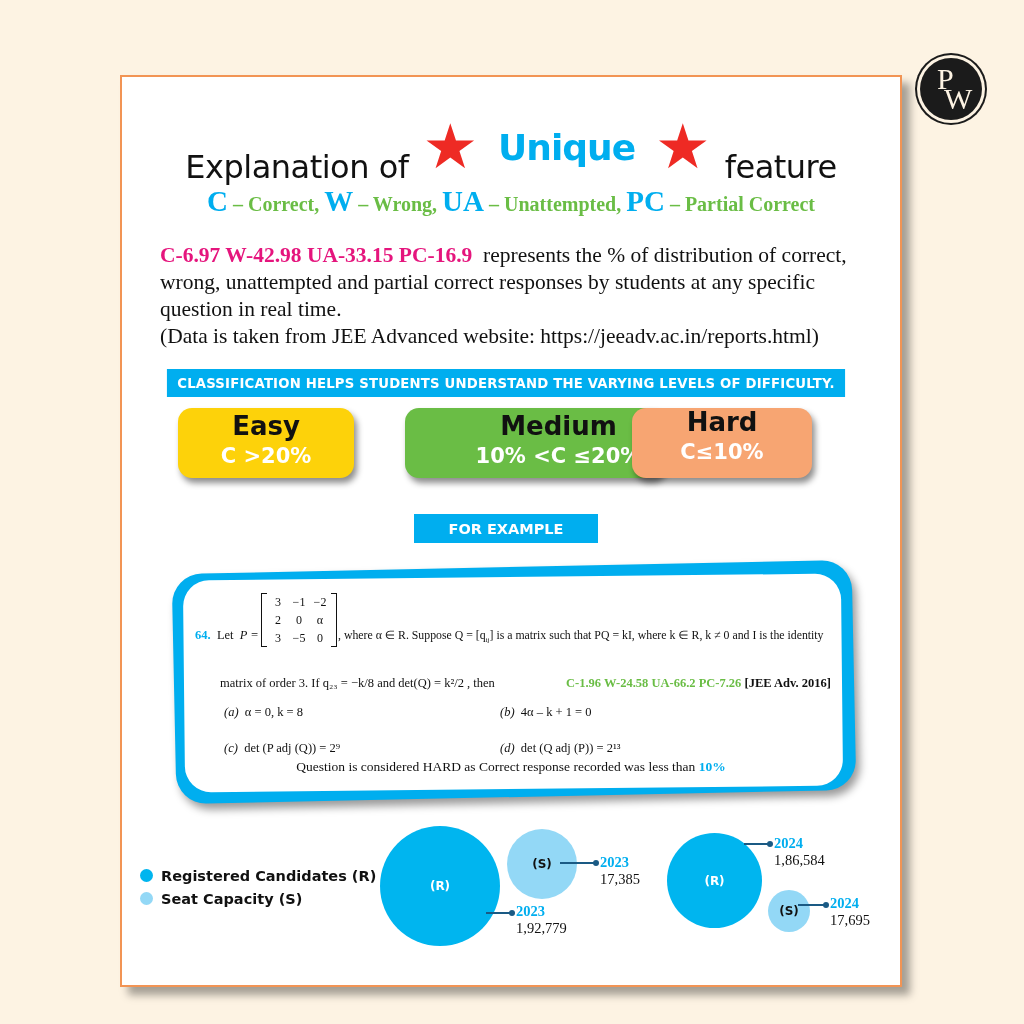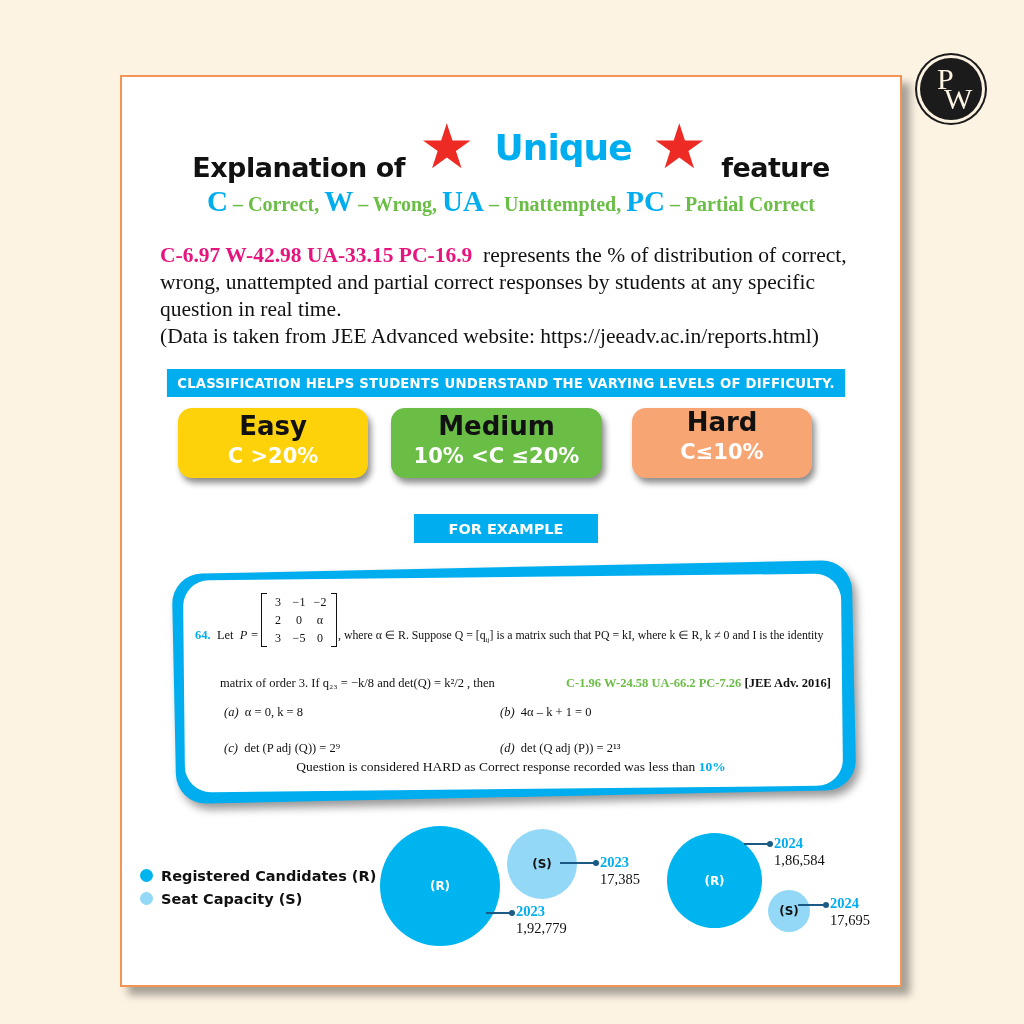--- a/index.html
+++ b/index.html
@@ -17,21 +17,21 @@
 
   .page {
     position: absolute; left: 120px; top: 75px; width: 778px; height: 908px;
     background: #ffffff; border: 2px solid #f29454;
     box-shadow: 8px 8px 8px rgba(0,0,0,0.35);
   }
   .title-row {
     position: absolute; left: 0; right: 0; top: 40px; height: 60px;
     display: flex; align-items: center; justify-content: center; gap: 14px;
   }
-  .title-text { font-family: "DejaVu Sans", sans-serif; font-weight: bold; font-size: 27px; color: #111; letter-spacing: -0.5px; margin-top: 40px; }
+  .title-text { font-family: "DejaVu Sans", sans-serif; font-weight: normal; font-size: 32px; color: #111; letter-spacing: -0.5px; margin-top: 40px; }
   .title-unique { font-family: "DejaVu Sans", sans-serif; font-weight: bold; font-size: 36px; color: #00aeef; letter-spacing: -1px; margin: 0 6px; }
   .star { color: #ee2a24; font-size: 62px; line-height: 1; }
 
   .legend-line {
     position: absolute; left: 0; right: 0; top: 108px; text-align: center;
     font-family: "Liberation Serif", serif; font-weight: bold; color: #6abd45; font-size: 20px;
   }
   .legend-line .abbr { color: #00aeef; font-size: 29px; }
 
   .desc {
@@ -44,22 +44,22 @@
     position: absolute; left: 38px; top: 292px; width: 692px; height: 28px; background: #00aeef;
     color: #fff; font-family: "DejaVu Sans", sans-serif; font-weight: bold; font-size: 13.5px;
     display: flex; align-items: center; justify-content: center; letter-spacing: 0.2px; transform: scaleX(0.98);
   }
   .diff {
     position: absolute; top: 331px; height: 70px; border-radius: 14px;
     box-shadow: 3px 5px 6px rgba(0,0,0,0.45); text-align: center; font-family: "DejaVu Sans", sans-serif;
   }
   .diff .name { font-weight: bold; font-size: 26px; color: #111; line-height: 32px; margin-top: 2px; }
   .diff .rule { font-weight: bold; font-size: 21px; color: #fff; line-height: 28px; }
-  .easy { left: 56px; width: 190px; background: #fdd20a; }
-  .medium { left: 269px; width: 211px; background: #6abd45; }
+  .easy { left: 56px; width: 176px; background: #fdd20a; }
+  .medium { left: 283px; width: 211px; background: #6abd45; padding-left: 48px; }
   .hard { left: 510px; width: 180px; background: #f7a572; }
   .hard .name { margin-top: -2px; }
 
   .example-label {
     position: absolute; left: 292px; top: 437px; width: 184px; height: 29px; background: #00aeef; color: #fff;
     font-family: "DejaVu Sans", sans-serif; font-weight: bold; font-size: 14.5px;
     display: flex; align-items: center; justify-content: center;
   }
 
   .ex-back {

